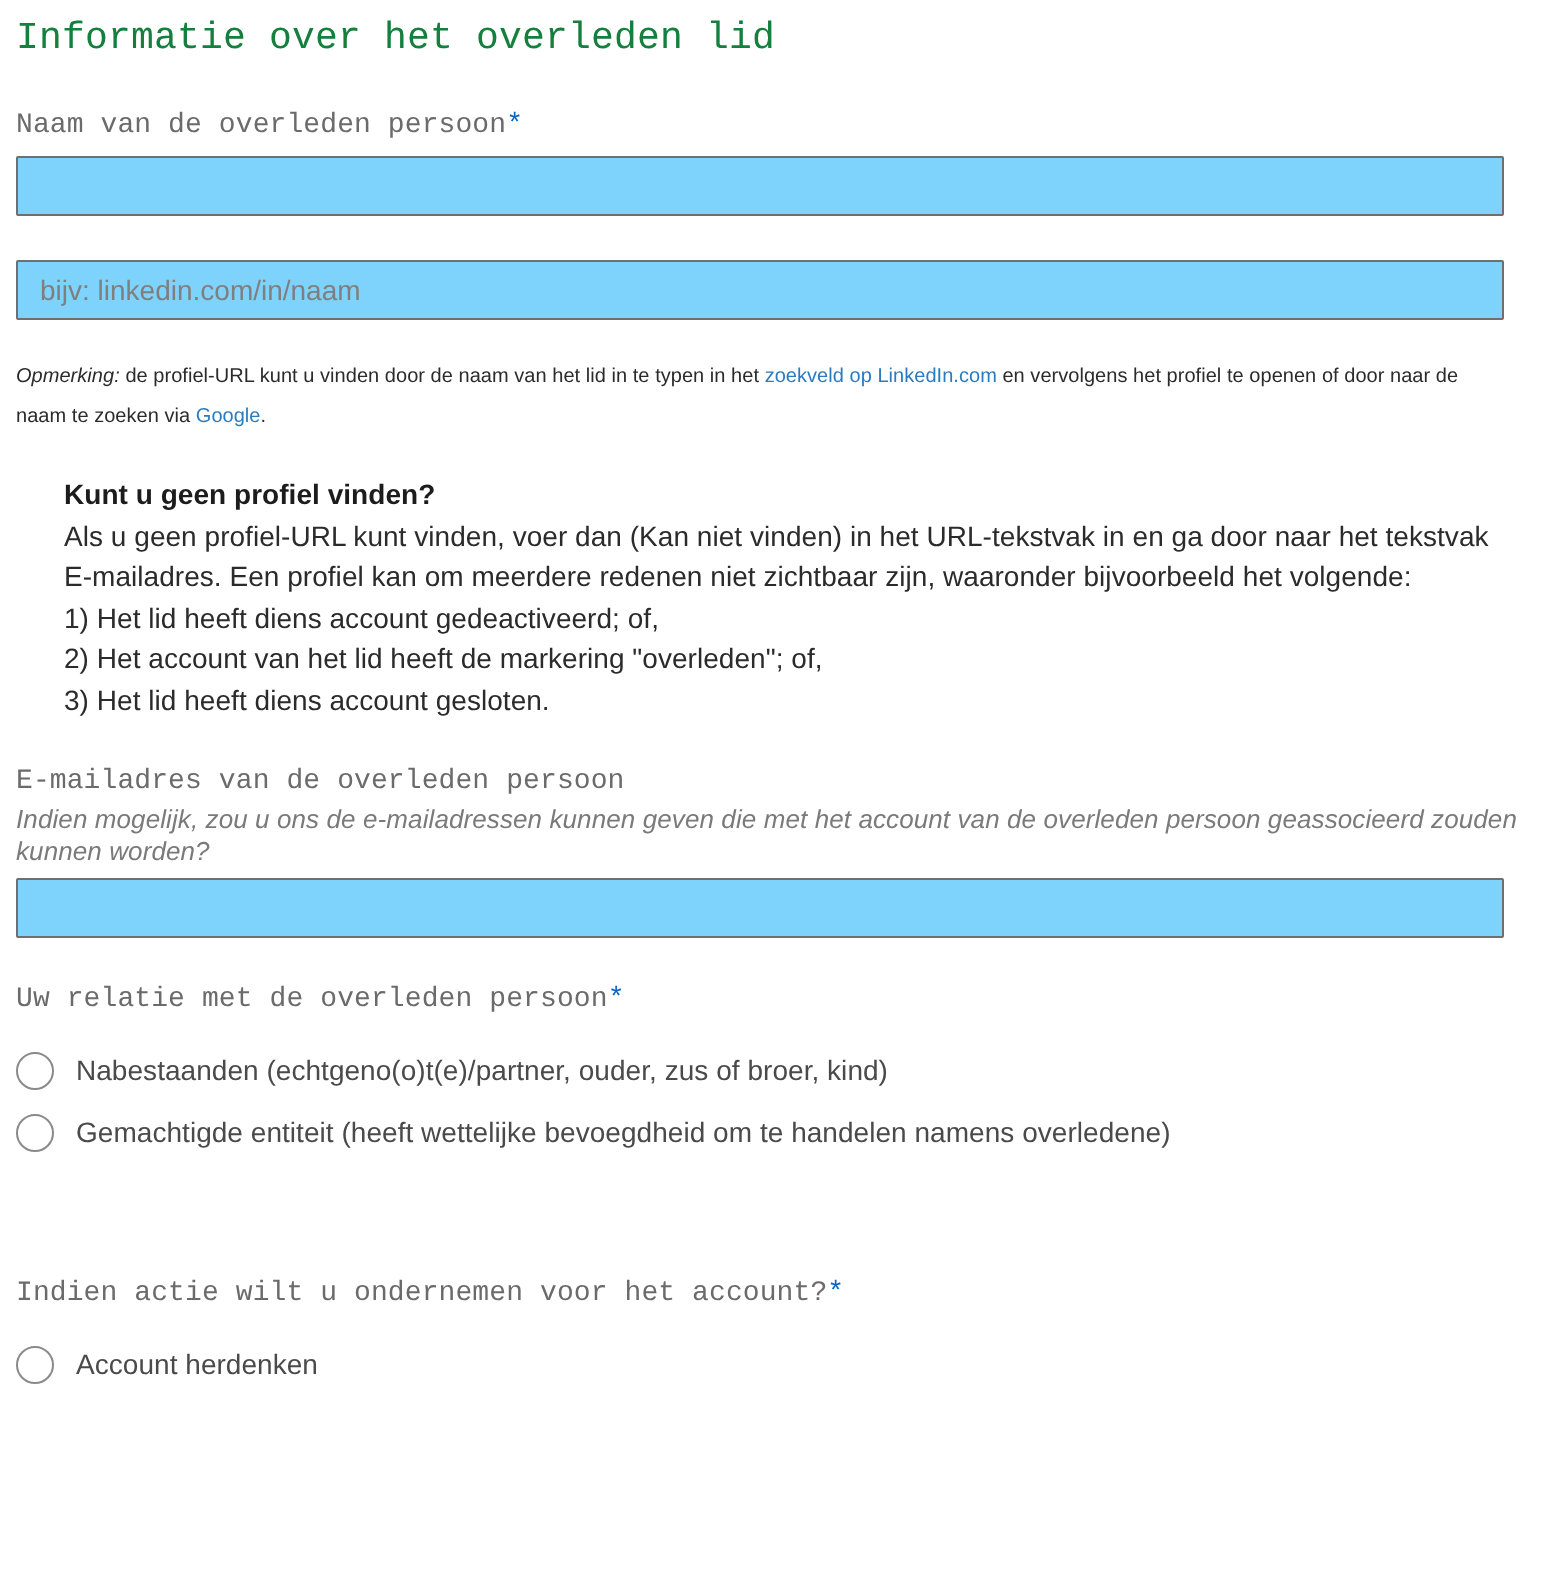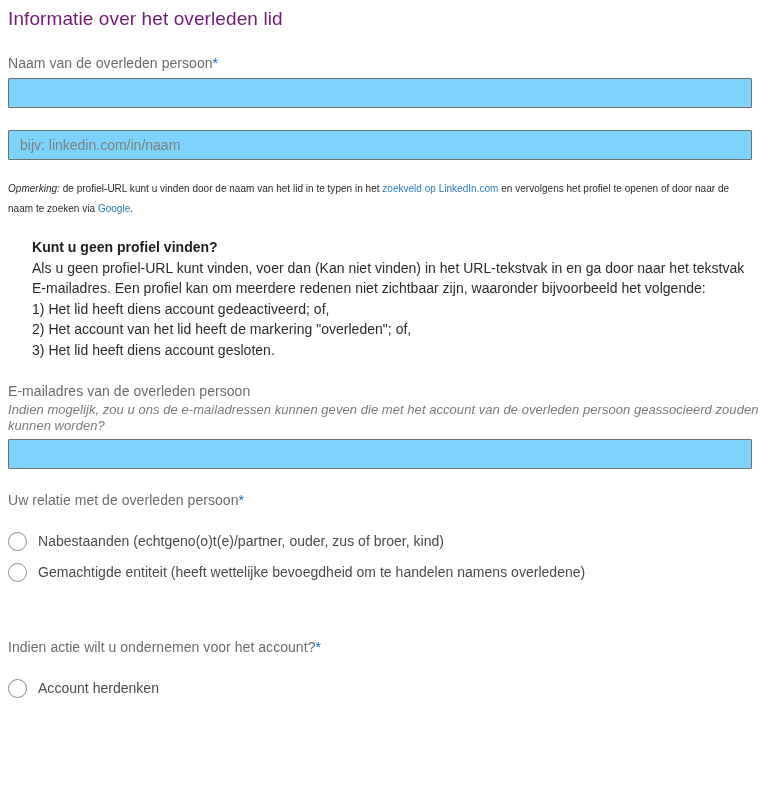--- a/index.html
+++ b/index.html
@@ -17,34 +17,36 @@
   .page {
     position: relative;
     width: 772px;
     height: 785px;
     box-sizing: border-box;
     padding: 0 8px;
   }
   .page-title {
     font-size: 19px;
     font-weight: 400;
-    color: #701a75;
+    color: #15803d;
     line-height: 26px;
     margin: 0;
     padding-top: 6px;
     letter-spacing: 0.1px;
+    font-family: Liberation Mono, monospace;
   }
   .field-block {
     margin-top: 22px;
   }
   .field-label {
     font-size: 14px;
     color: #6b6b6b;
     line-height: 19px;
     letter-spacing: 0.05px;
+    font-family: Liberation Mono, monospace;
   }
   .req-star {
     color: #0a66c2;
     font-size: 14px;
   }
   .field-sub {
     font-size: 13px;
     color: #7a7a7a;
     font-style: italic;
     line-height: 16px;
@@ -99,21 +101,21 @@
   }
   .help-line {
     display: block;
     padding-left: 24px;
   }
   .radio-group {
     margin-top: 10px;
   }
   .radio-row {
     display: flex;
-    align-items: flex-end;
+    align-items: center;
     height: 31px;
   }
   .radio-circle {
     flex: 0 0 auto;
     width: 19px;
     height: 19px;
     border: 1.5px solid #8a8a8a;
     border-radius: 50%;
     background: #ffffff;
     box-sizing: border-box;

